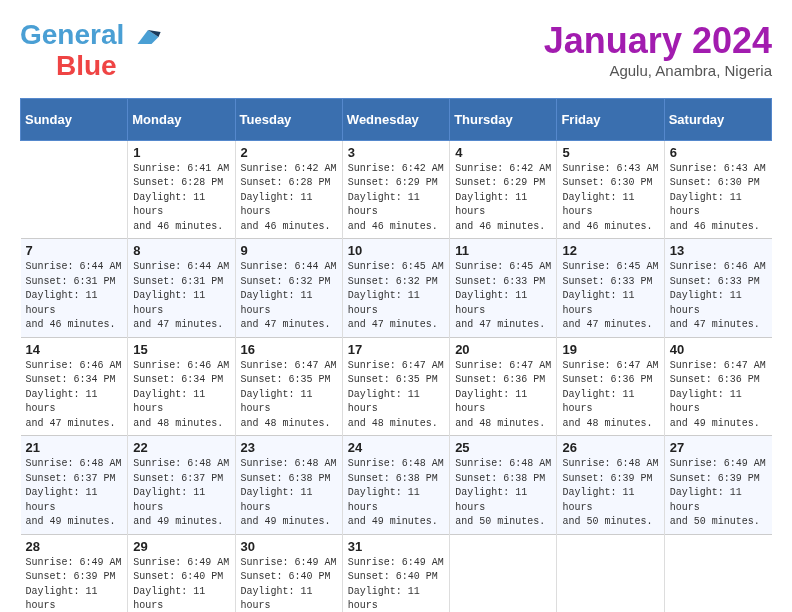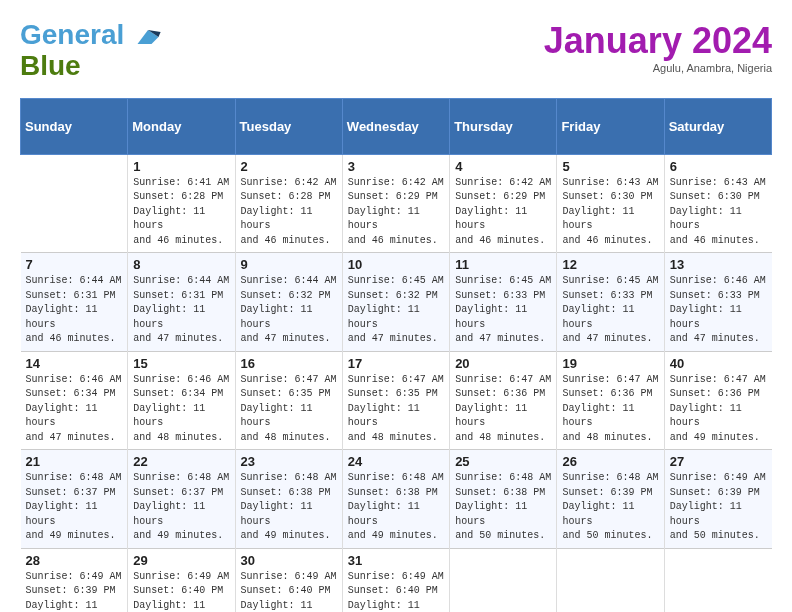--- a/index.html
+++ b/index.html
@@ -36,32 +36,32 @@
     }
     .title-block {
       text-align: right;
     }
     .month-title {
       font-size: 36px;
       font-weight: bold;
       color: #a21caf;
     }
     .subtitle {
-      font-size: 11px;
+      font-size: 15px;
       color: #555;
     }
     table {
       width: 100%;
       border-collapse: collapse;
       font-size: 11px;
     }
     thead tr th {
       background: #3a6faf;
       color: #fff;
-      padding: 20px 4px;
+      padding: 13px 4px;
       text-align: left;
       font-size: 13px;
       font-weight: bold;
       border: 1px solid #5588cc;
     }
     tbody tr {
       border-bottom: 1px solid #ccc;
     }
     tbody tr:nth-child(even) {
       background: #f5f8ff;
@@ -104,21 +104,21 @@
       <div style="display:flex;align-items:center;">
         <div class="logo-text">
           <span>General</span>
           <svg class="logo-icon" viewBox="0 0 40 30" style="display:inline-block;vertical-align:middle;margin-left:2px;">
             <polygon points="5,25 20,5 35,15 25,25" fill="#4a9fd4"></polygon>
             <polygon points="20,5 35,15 38,8" fill="#1a3a5c"></polygon>
           </svg>
         </div>
       </div>
       <div class="logo-text">
-        <span style="color:#4d7c0f;">Blue</span>
+        <span style="color:#ef4444;margin-left:36px;">Blue</span>
       </div>
     </div>
   </div>
   <div class="title-block">
     <div class="month-title">January 2024</div>
     <div class="subtitle">Agulu, Anambra, Nigeria</div>
   </div>
 </div>
 
 <table>

